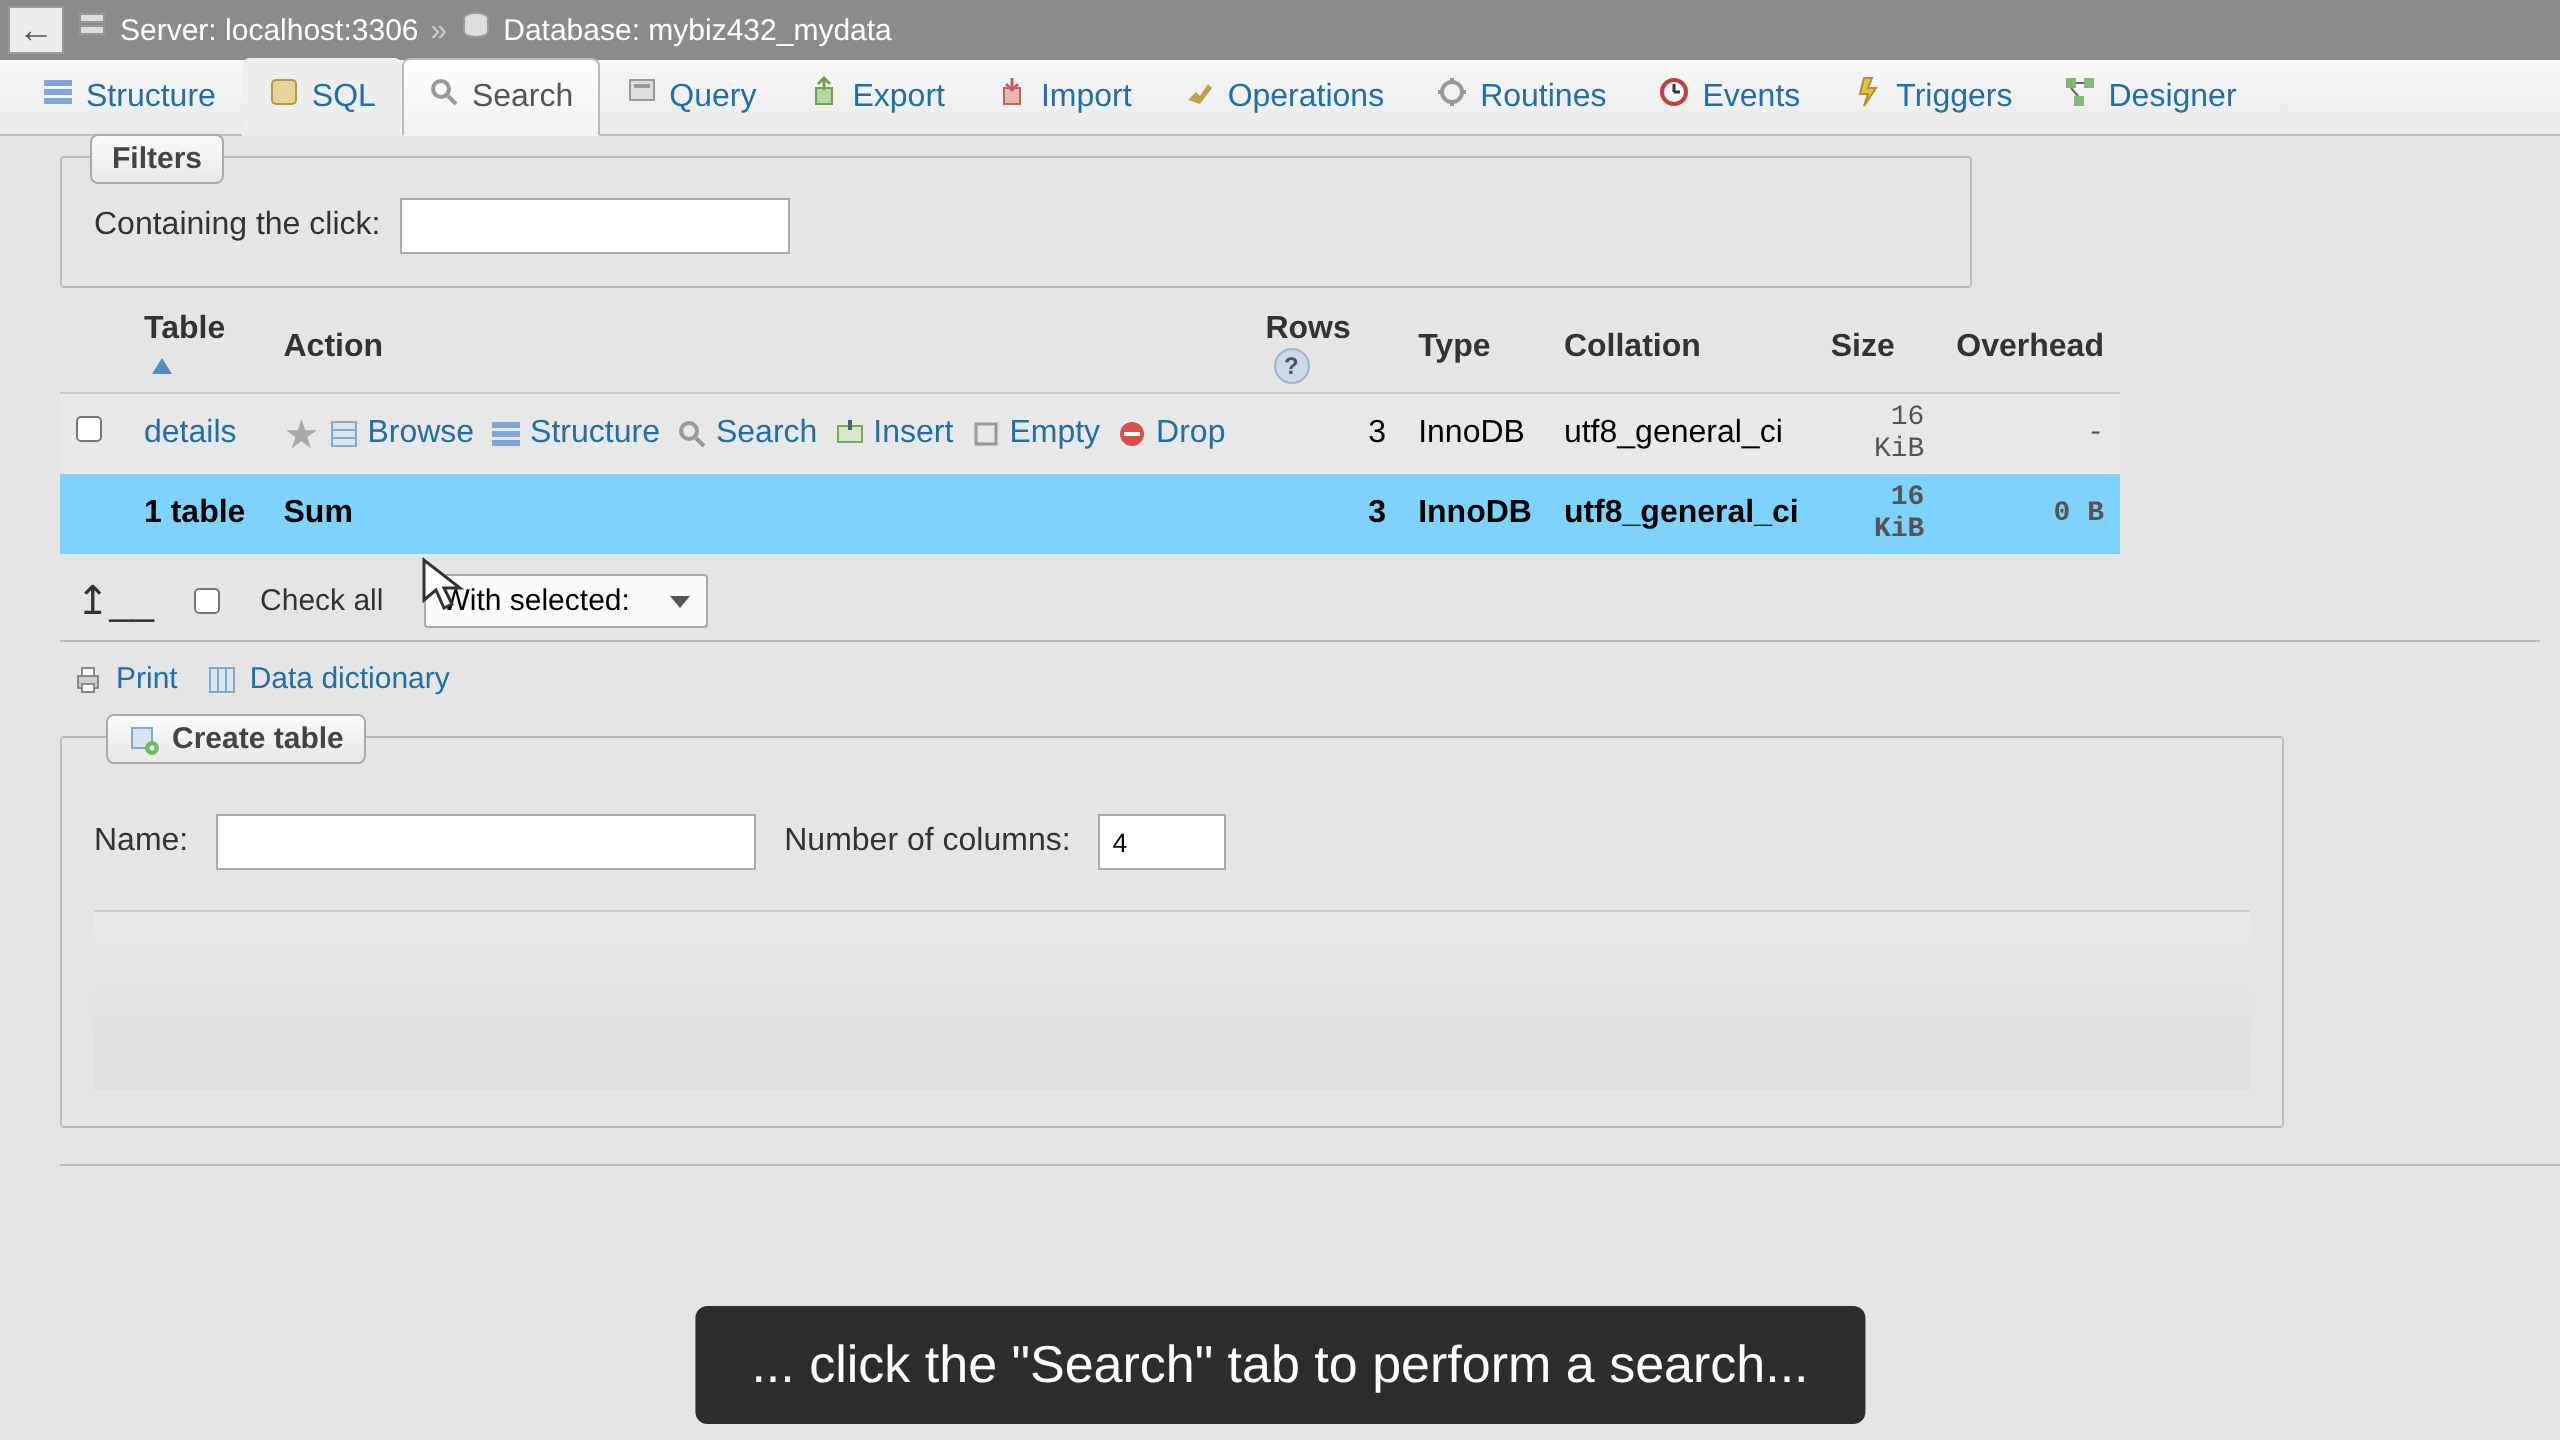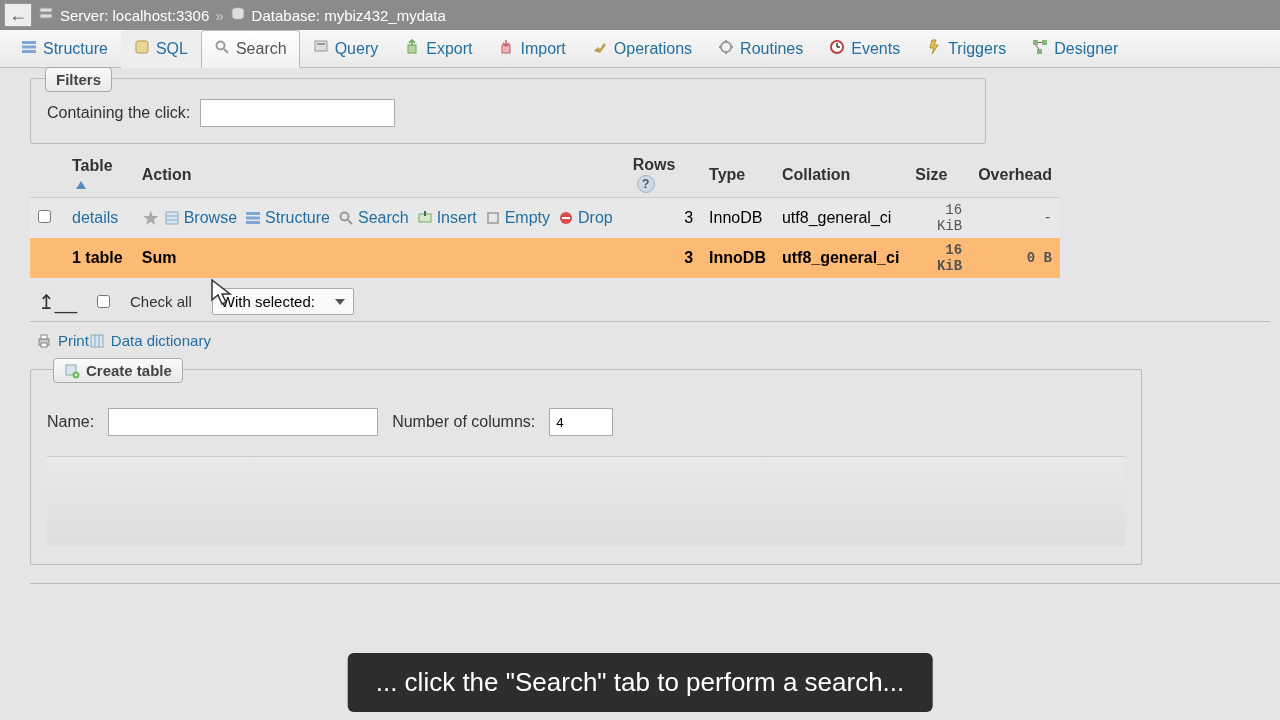--- a/index.html
+++ b/index.html
@@ -111,21 +111,21 @@
     background: #e5e5e5;
     border-bottom: 1px solid #ccc;
     color: #333;
     font-weight: bold;
   }
   table.tbl td {
     padding: 4px 8px;
     vertical-align: middle;
   }
   tr.datarow td { background: #e8e8e8; }
-  tr.sumrow td { background: #fdba74; font-weight: bold; }
+  tr.sumrow td { background: #7dd3fc; font-weight: bold; }
   .actions { display: flex; align-items: center; gap: 4px; }
   .action-link {
     color: #236fa1;
     cursor: pointer;
     display: inline-flex;
     align-items: center;
     gap: 4px;
     margin-right: 4px;
   }
   .sort-arrow {
@@ -162,20 +162,21 @@
   .select-wrap .caret {
     width: 0; height: 0;
     border-left: 5px solid transparent;
     border-right: 5px solid transparent;
     border-top: 6px solid #555;
     display: inline-block;
   }
   .util-links {
     display: flex;
     align-items: center;
+    gap: 14px;
     padding: 2px 0 12px 6px;
   }
   .util-link {
     color: #236fa1;
     display: inline-flex;
     align-items: center;
     gap: 6px;
     cursor: pointer;
   }
   .create-table-box {

